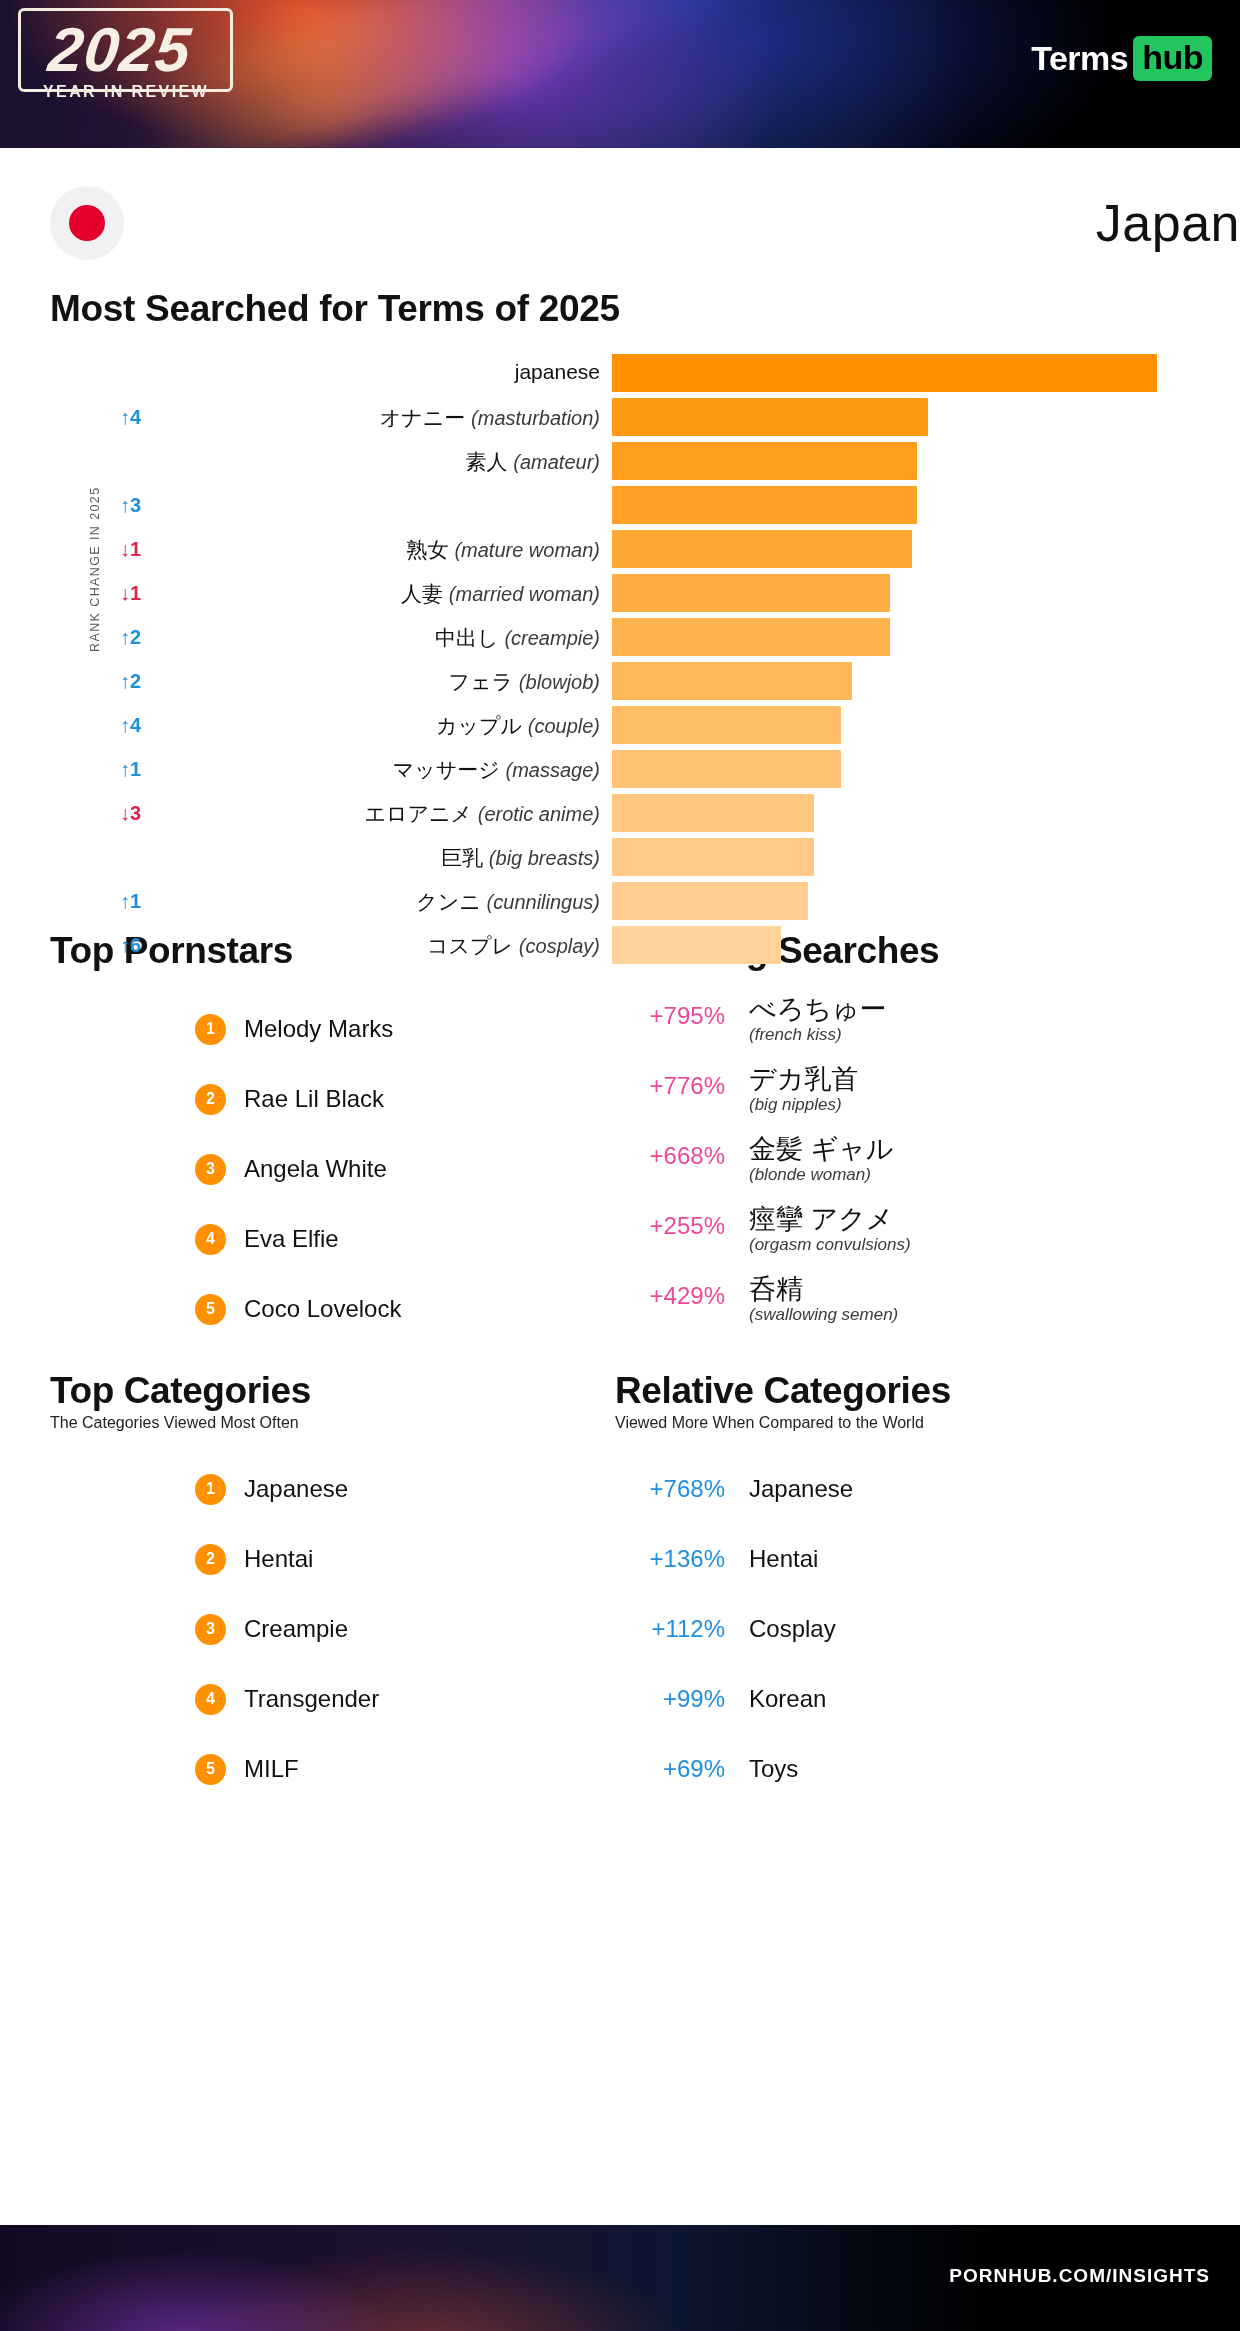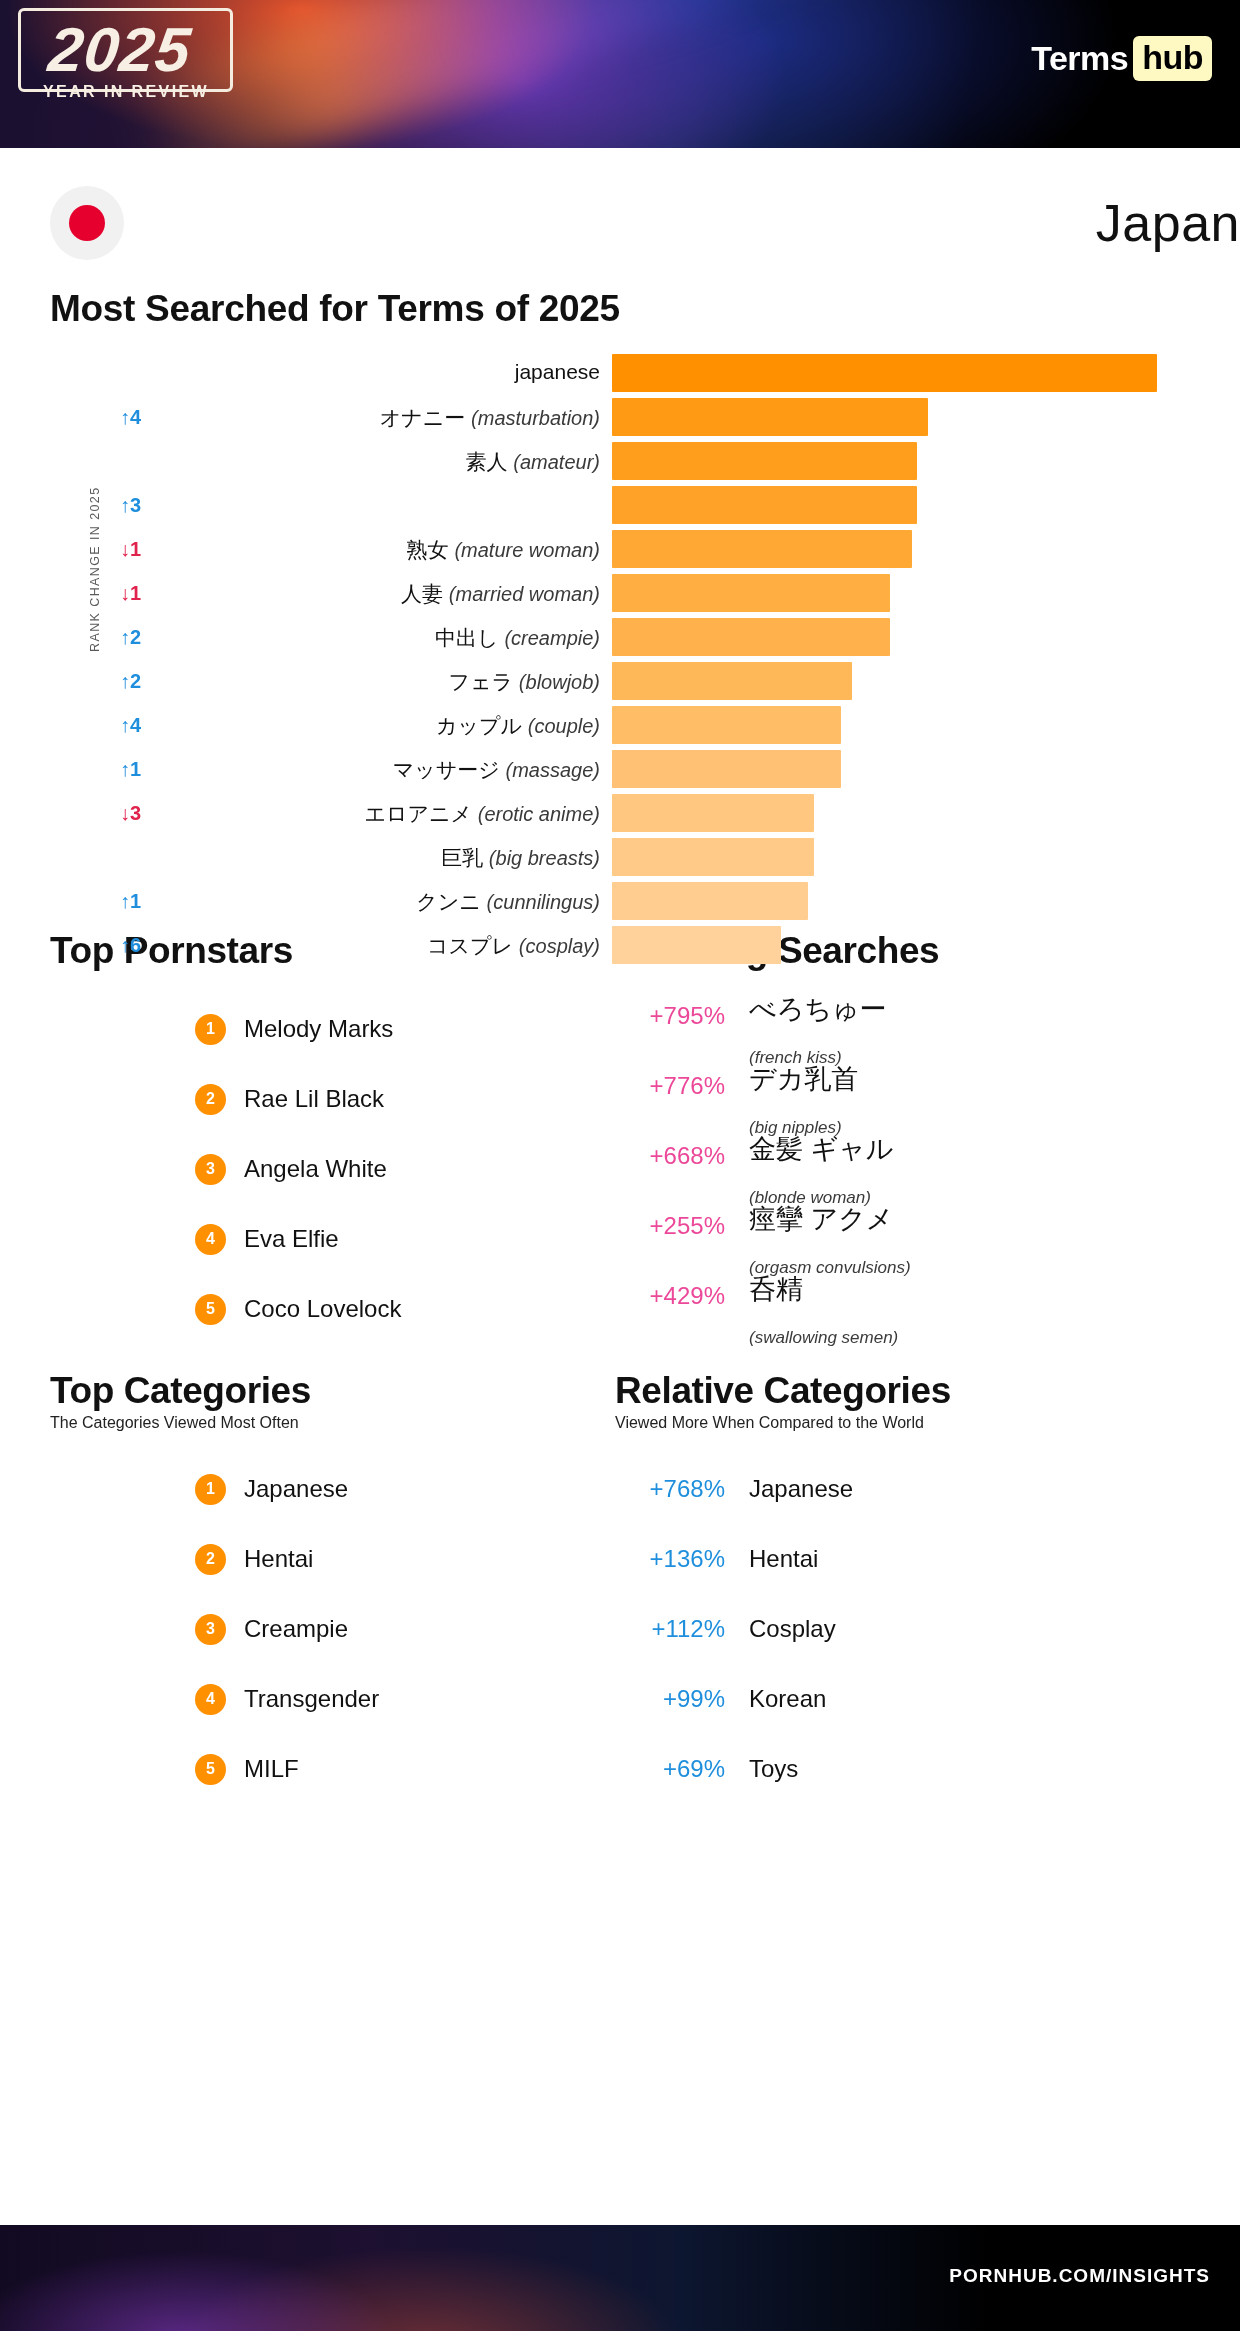--- a/index.html
+++ b/index.html
@@ -52,21 +52,21 @@
     font-size:16px; font-weight:bold; letter-spacing:2.4px;
     color:#f7efe3;
   }
   .logo {
     position:absolute; right:28px; top:36px;
     display:flex; align-items:center;
     font-size:34px; font-weight:bold; letter-spacing:-0.5px;
   }
   .logo .porn { color:#ffffff; }
   .logo .hub {
-    background:#fef9c3; color:#000000;
+    background:#22c55e; color:#000000;
     padding:2px 9px 4px 9px; border-radius:6px; margin-left:5px;
   }
   
   .country-row {
     display:flex; align-items:center;
     margin:38px 0 0 50px;
     justify-content:space-between;
   }
   .flag {
     width:74px; height:74px; border-radius:50%;
@@ -123,21 +123,21 @@
   }
   .rank-text { margin-left:18px; font-size:24px; }
   .trend-list { margin-top:20px; }
   .trend-item { display:flex; align-items:flex-start; height:70px; }
   .pct {
     width:110px; text-align:right; color:#ec4899; font-size:24px;
     padding-top:10px; box-sizing:border-box;
   }
   .trend-terms { margin-left:24px; padding-top:2px; }
   .trend-jp { font-size:27px; line-height:1.15; }
-  .trend-en { font-size:17px; font-style:italic; color:#3a3a3a; line-height:1.2;margin-top:23px; }
+  .trend-en { font-size:17px; font-style:italic; color:#3a3a3a; line-height:1.2; }
   .relcat-list { margin-top:22px; }
   .relcat-item { display:flex; align-items:center; height:70px; }
   .relcat-pct { width:110px; text-align:right; color:#1f8fdd; font-size:24px; }
   .relcat-name { margin-left:24px; font-size:24px; }
   
   .footer {
     position:absolute; left:0; bottom:0;
     width:1240px; height:106px; background:#701a75; overflow:hidden;
   }
   .footer .grad {

